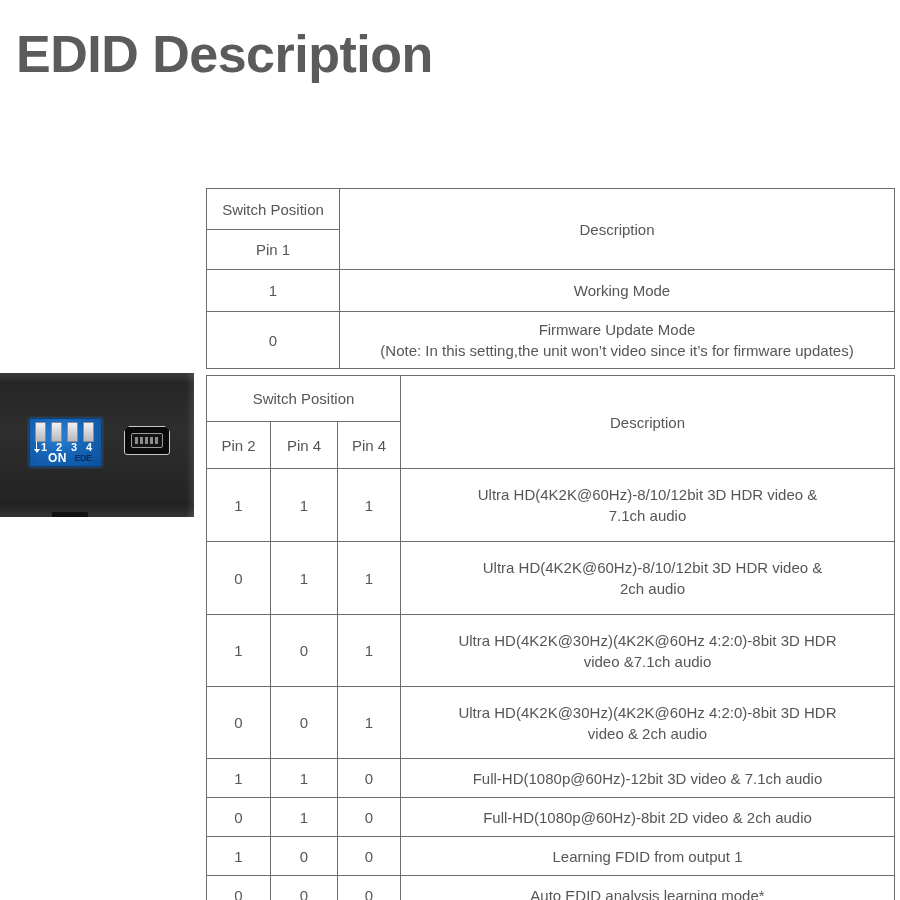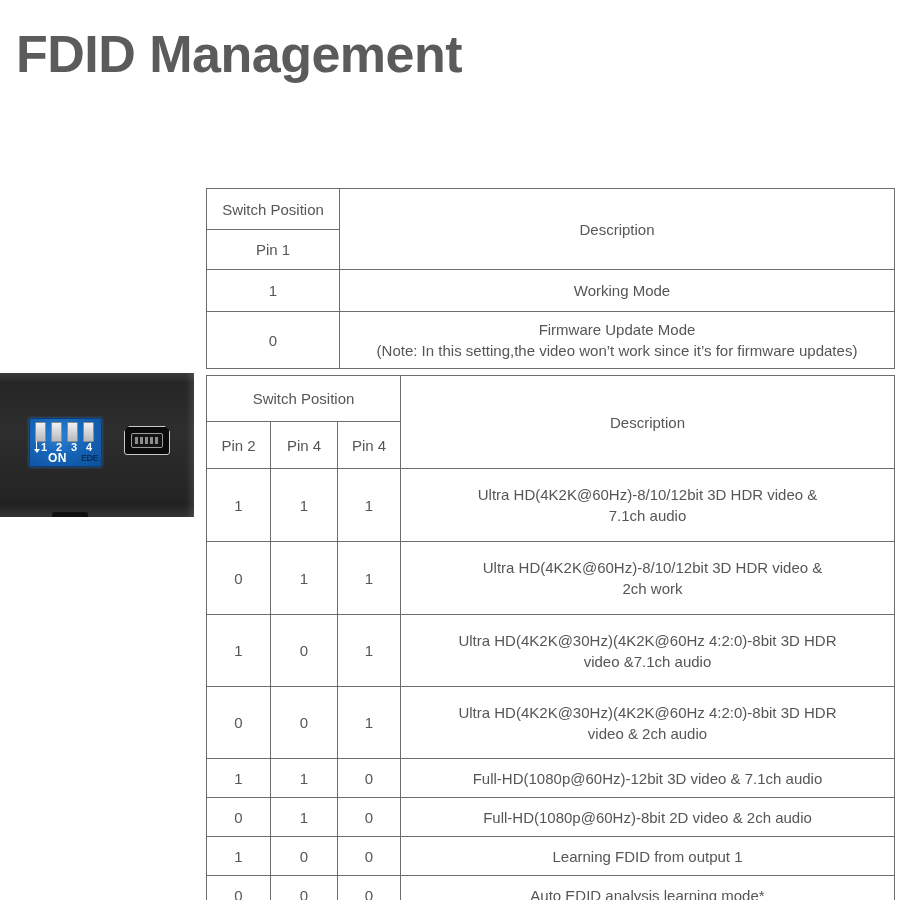--- a/index.html
+++ b/index.html
@@ -150,21 +150,21 @@
     position: absolute;
     right: 3px;
     top: 34px;
     width: 30px;
     height: 10px;
     color: #0c2f5e;
     font-size: 9px;
     font-weight: bold;
     letter-spacing: -0.5px;
     line-height: 10px;
-    text-align: right;
+    text-align: center;
     overflow: hidden;
   }
 
   
   #usb-port {
     position: absolute;
     left: 124px;
     top: 53px;
     width: 44px;
     height: 27px;
@@ -233,21 +233,21 @@
   }
   #table-pins {
     left: 206px;
     top: 375px;
     width: 688px;
   }
 </style>
 </head>
 <body>
 
-<div id="page-title">FDID Management</div>
+<div id="page-title">EDID Description</div>
 
 <div id="device-photo">
   <div id="device-top-bevel"></div>
   <div id="device-face"></div>
   <div id="device-bottom-bevel"></div>
   <div id="device-foot"></div>
   <div id="device-right-shadow"></div>
 
   <div id="dip-switch">
     <div class="dip-slider s1"></div>
@@ -289,21 +289,21 @@
       <td class="cell-center" style="height:31px;">Pin 1</td>
     </tr>
     <tr>
       <td class="cell-center" style="height:33px;">1</td>
       <td class="cell-desc indent">Working Mode</td>
     </tr>
     <tr>
       <td class="cell-center" style="height:48px;">0</td>
       <td class="cell-desc">
         <div>Firmware  Update Mode</div>
-        <div>(Note: In this setting,the video won’t work since it’s for firmware updates)</div>
+        <div>(Note: In this setting,the unit won’t video since it’s for firmware updates)</div>
       </td>
     </tr>
   </tbody>
 </table>
 
 <table id="table-pins" class="doc-table">
   <colgroup>
     <col style="width:64px">
     <col style="width:67px">
     <col style="width:63px">
@@ -329,21 +329,21 @@
         <div>7.1ch audio</div>
       </td>
     </tr>
 
     <tr>
       <td class="cell-center" style="height:64px;">0</td>
       <td class="cell-center">1</td>
       <td class="cell-center">1</td>
       <td class="cell-desc indent">
         <div>Ultra HD(4K2K@60Hz)-8/10/12bit 3D HDR video &amp;</div>
-        <div>2ch work</div>
+        <div>2ch audio</div>
       </td>
     </tr>
 
     <tr>
       <td class="cell-center" style="height:63px;">1</td>
       <td class="cell-center">0</td>
       <td class="cell-center">1</td>
       <td class="cell-desc">
         <div>Ultra HD(4K2K@30Hz)(4K2K@60Hz 4:2:0)-8bit 3D HDR</div>
         <div>video &amp;7.1ch audio</div>

